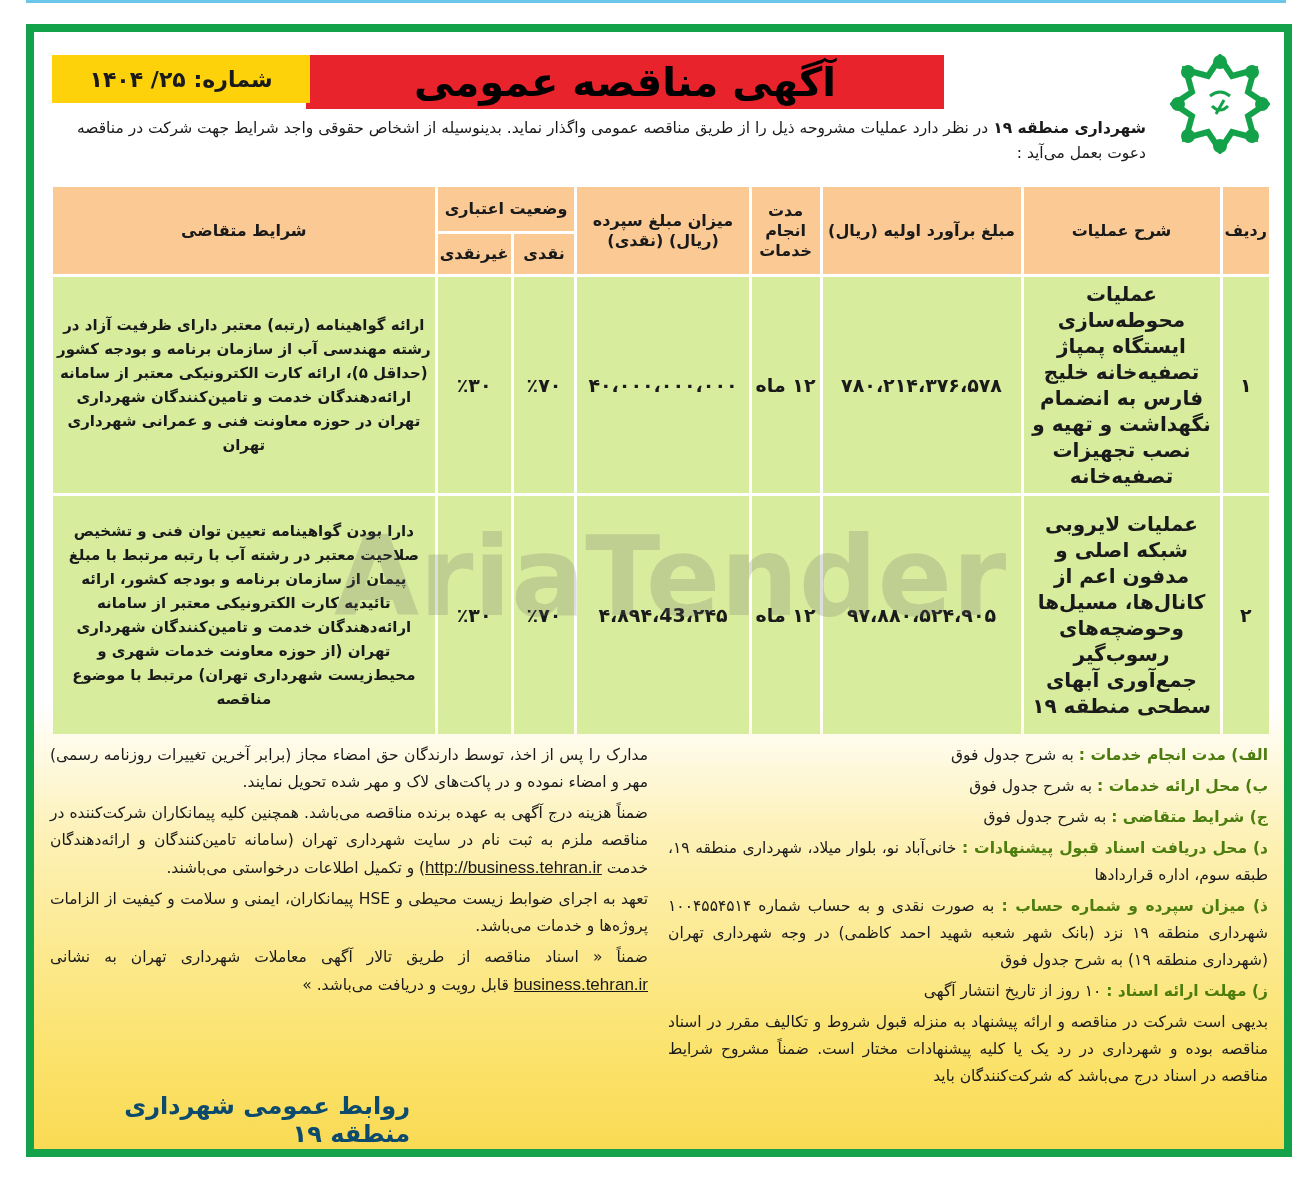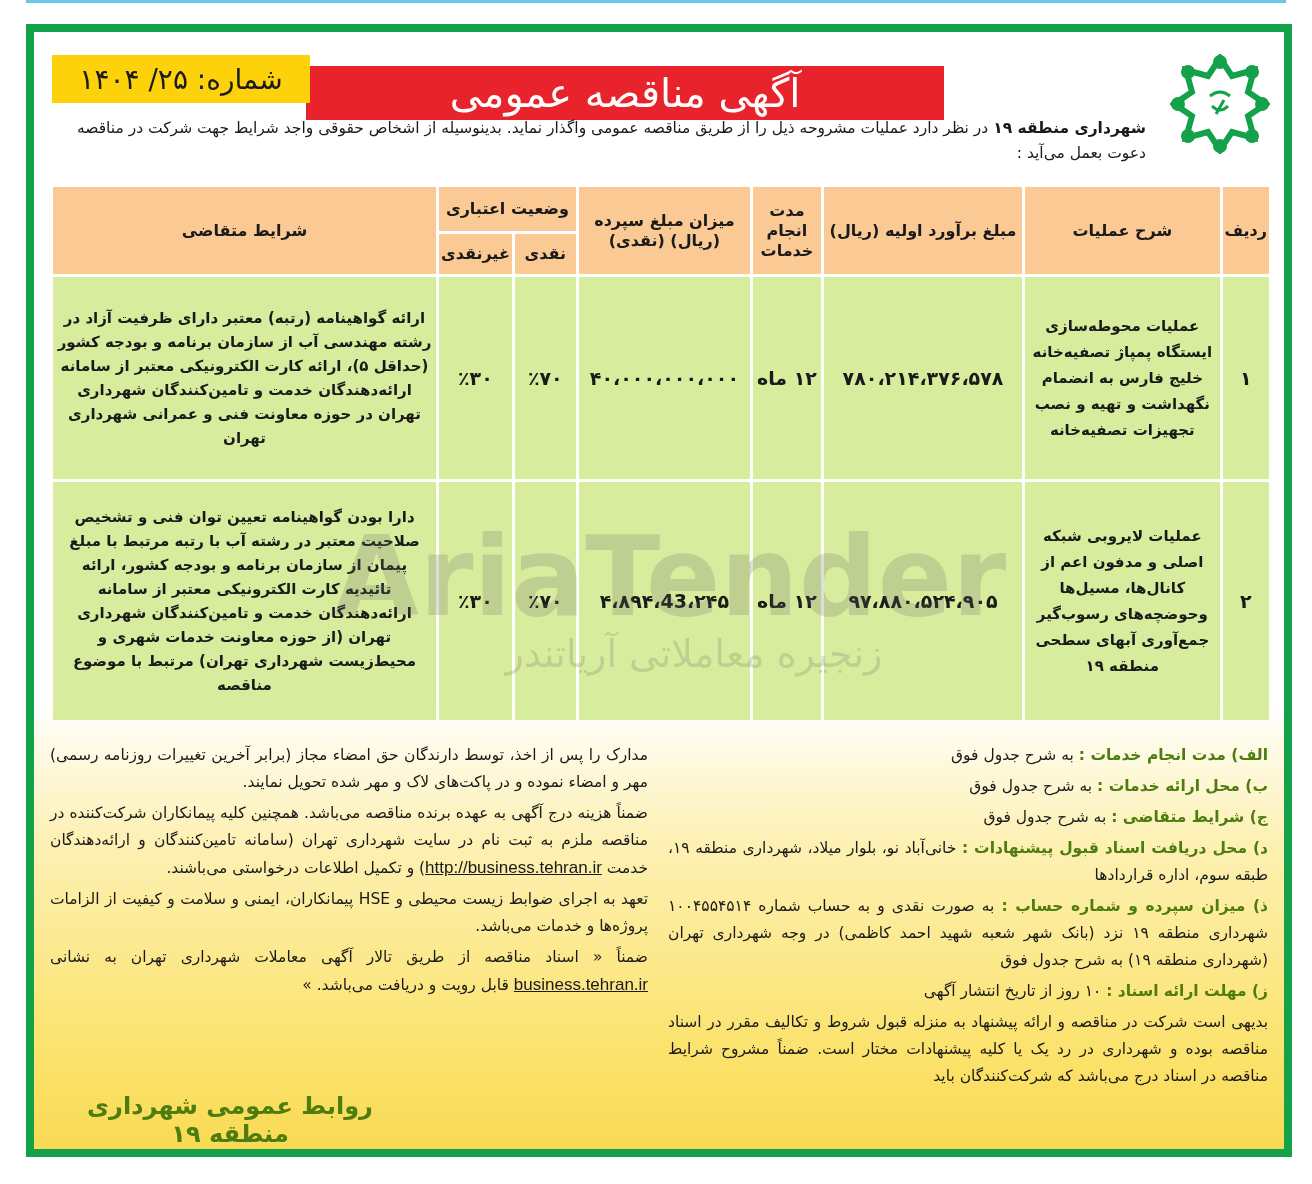--- a/index.html
+++ b/index.html
@@ -13,28 +13,28 @@
     border: 8px solid #13a24a; background: #ffffff; overflow: hidden;
   }
   .frame-inner {
     position: absolute; inset: 0;
     background: linear-gradient(to bottom, #ffffff 0%, #ffffff 60%, #fdf1b6 72%, #fbe26a 92%, #f9da54 100%);
   }
 
   
   .logo { position: absolute; right: 14px; top: 22px; width: 100px; height: 100px; }
   .title-banner {
-    position: absolute; right: 340px; top: 34px; width: 638px; height: 54px;
-    background: #e8232b; color: #ffffff; display: flex; align-items: center; justify-content: center;
-    font-size: 40px; font-weight: normal; letter-spacing: 2px;
+    position: absolute; right: 340px; top: 23px; width: 638px; height: 54px;
+    background: #e8232b; color: #000000; display: flex; align-items: center; justify-content: center;
+    font-size: 40px; font-weight: bold; letter-spacing: 2px;
   }
   .number-box {
     position: absolute; left: 18px; top: 23px; width: 258px; height: 48px;
     background: #fdd20b; display: flex; align-items: center; justify-content: center;
-    font-size: 28px; font-weight: normal; color: #1a1a1a; direction: rtl;
+    font-size: 22px; font-weight: bold; color: #1a1a1a; direction: rtl;
   }
   .intro {
     position: absolute; right: 138px; top: 84px; width: 1110px;
     font-size: 15.5px; line-height: 25px; text-align: right;
   }
   .intro b { font-weight: bold; }
 
   
   .tbl {
     position: absolute; left: 16px; top: 152px; width: 1222px;
@@ -43,21 +43,21 @@
   }
   .tbl th {
     background: #fbc994; font-weight: bold; text-align: center; vertical-align: middle;
     font-size: 16px; line-height: 20px; padding: 2px;
   }
   .tbl td {
     background: #d8ec9d; text-align: center; vertical-align: middle;
     font-weight: bold; line-height: 25px; padding: 4px 4px;
   }
   .tbl td.num { font-size: 19px; white-space: nowrap; }
-  .tbl td.desc { font-size: 15px; line-height: 26px; margin-top: 28px; }
+  .tbl td.desc { font-size: 20px; line-height: 26px; margin-top: 28px; }
   .tbl td.req { font-size: 15px; line-height: 24px; margin-left: 40px; }
 
   .watermark {
     position: absolute; left: 300px; top: 490px; width: 720px; height: 170px;
     pointer-events: none; opacity: 0.22; color: #6a6a6a; direction: ltr;
   }
   .watermark .wm-main { font-size: 110px; font-weight: bold; font-family: "DejaVu Sans", sans-serif; line-height: 110px; }
   .watermark .wm-sub { font-size: 38px; letter-spacing: 14px; text-align: center; direction: rtl; }
 
   
@@ -68,21 +68,21 @@
   .col-right .item { margin-bottom: 4px; }
   .col-right .lbl { color: #4d7c0f; font-weight: bold; }
   .col-left {
     position: absolute; left: 16px; top: 710px; width: 598px;
     font-size: 15.5px; line-height: 27px; text-align: justify; direction: rtl;
   }
   .col-left p { margin-bottom: 4px; }
   .col-left .link { text-decoration: underline; direction: ltr; unicode-bidi: embed; font-family: "Liberation Sans", sans-serif; font-size: 17px; }
   .signature {
     position: absolute; left: 16px; top: 1060px; width: 360px;
-    color: #4d7c0f; font-weight: bold; font-size: 24px; text-align: center;
+    color: #0c4a6e; font-weight: bold; font-size: 24px; text-align: right;
   }
 </style>
 </head>
 <body>
 
 <div class="topline"></div>
 
 <div class="frame">
   <div class="frame-inner"></div>
 
@@ -158,21 +158,20 @@
         <td class="num">۴،۸۹۴،43،۲۴۵</td>
         <td class="num">٪۷۰</td>
         <td class="num">٪۳۰</td>
         <td class="req">دارا بودن گواهینامه تعیین توان فنی و تشخیص صلاحیت معتبر در رشته آب با رتبه مرتبط با مبلغ پیمان از سازمان برنامه و بودجه کشور، ارائه تائیدیه کارت الکترونیکی معتبر از سامانه ارائه‌دهندگان خدمت و تامین‌کنندگان شهرداری تهران (از حوزه معاونت خدمات شهری و محیط‌زیست شهرداری تهران) مرتبط با موضوع مناقصه</td>
       </tr>
     </tbody>
   </table>
 
   <div class="watermark">
     <div class="wm-main">AriaTender</div>
-    <div class="wm-sub">زنجیره معاملاتی آریاتندر</div>
   </div>
 
   <div class="col-right">
     <div class="item"><span class="lbl">الف) مدت انجام خدمات :</span><span> به شرح جدول فوق</span></div>
     <div class="item"><span class="lbl">ب) محل ارائه خدمات :</span><span> به شرح جدول فوق</span></div>
     <div class="item"><span class="lbl">ج) شرایط متقاضی :</span><span> به شرح جدول فوق</span></div>
     <div class="item"><span class="lbl">د) محل دریافت اسناد قبول پیشنهادات :</span><span> خانی‌آباد نو، بلوار میلاد، شهرداری منطقه ۱۹، طبقه سوم، اداره قراردادها</span></div>
     <div class="item"><span class="lbl">ذ) میزان سپرده و شماره حساب :</span><span> به صورت نقدی و به حساب شماره ۱۰۰۴۵۵۴۵۱۴ شهرداری منطقه ۱۹ نزد (بانک شهر شعبه شهید احمد کاظمی) در وجه شهرداری تهران (شهرداری منطقه ۱۹) به شرح جدول فوق</span></div>
     <div class="item"><span class="lbl">ز) مهلت ارائه اسناد :</span><span> ۱۰ روز از تاریخ انتشار آگهی</span></div>
     <div class="item">بدیهی است شرکت در مناقصه و ارائه پیشنهاد به منزله قبول شروط و تکالیف مقرر در اسناد مناقصه بوده و شهرداری در رد یک یا کلیه پیشنهادات مختار است. ضمناً مشروح شرایط مناقصه در اسناد درج می‌باشد که شرکت‌کنندگان باید</div>

